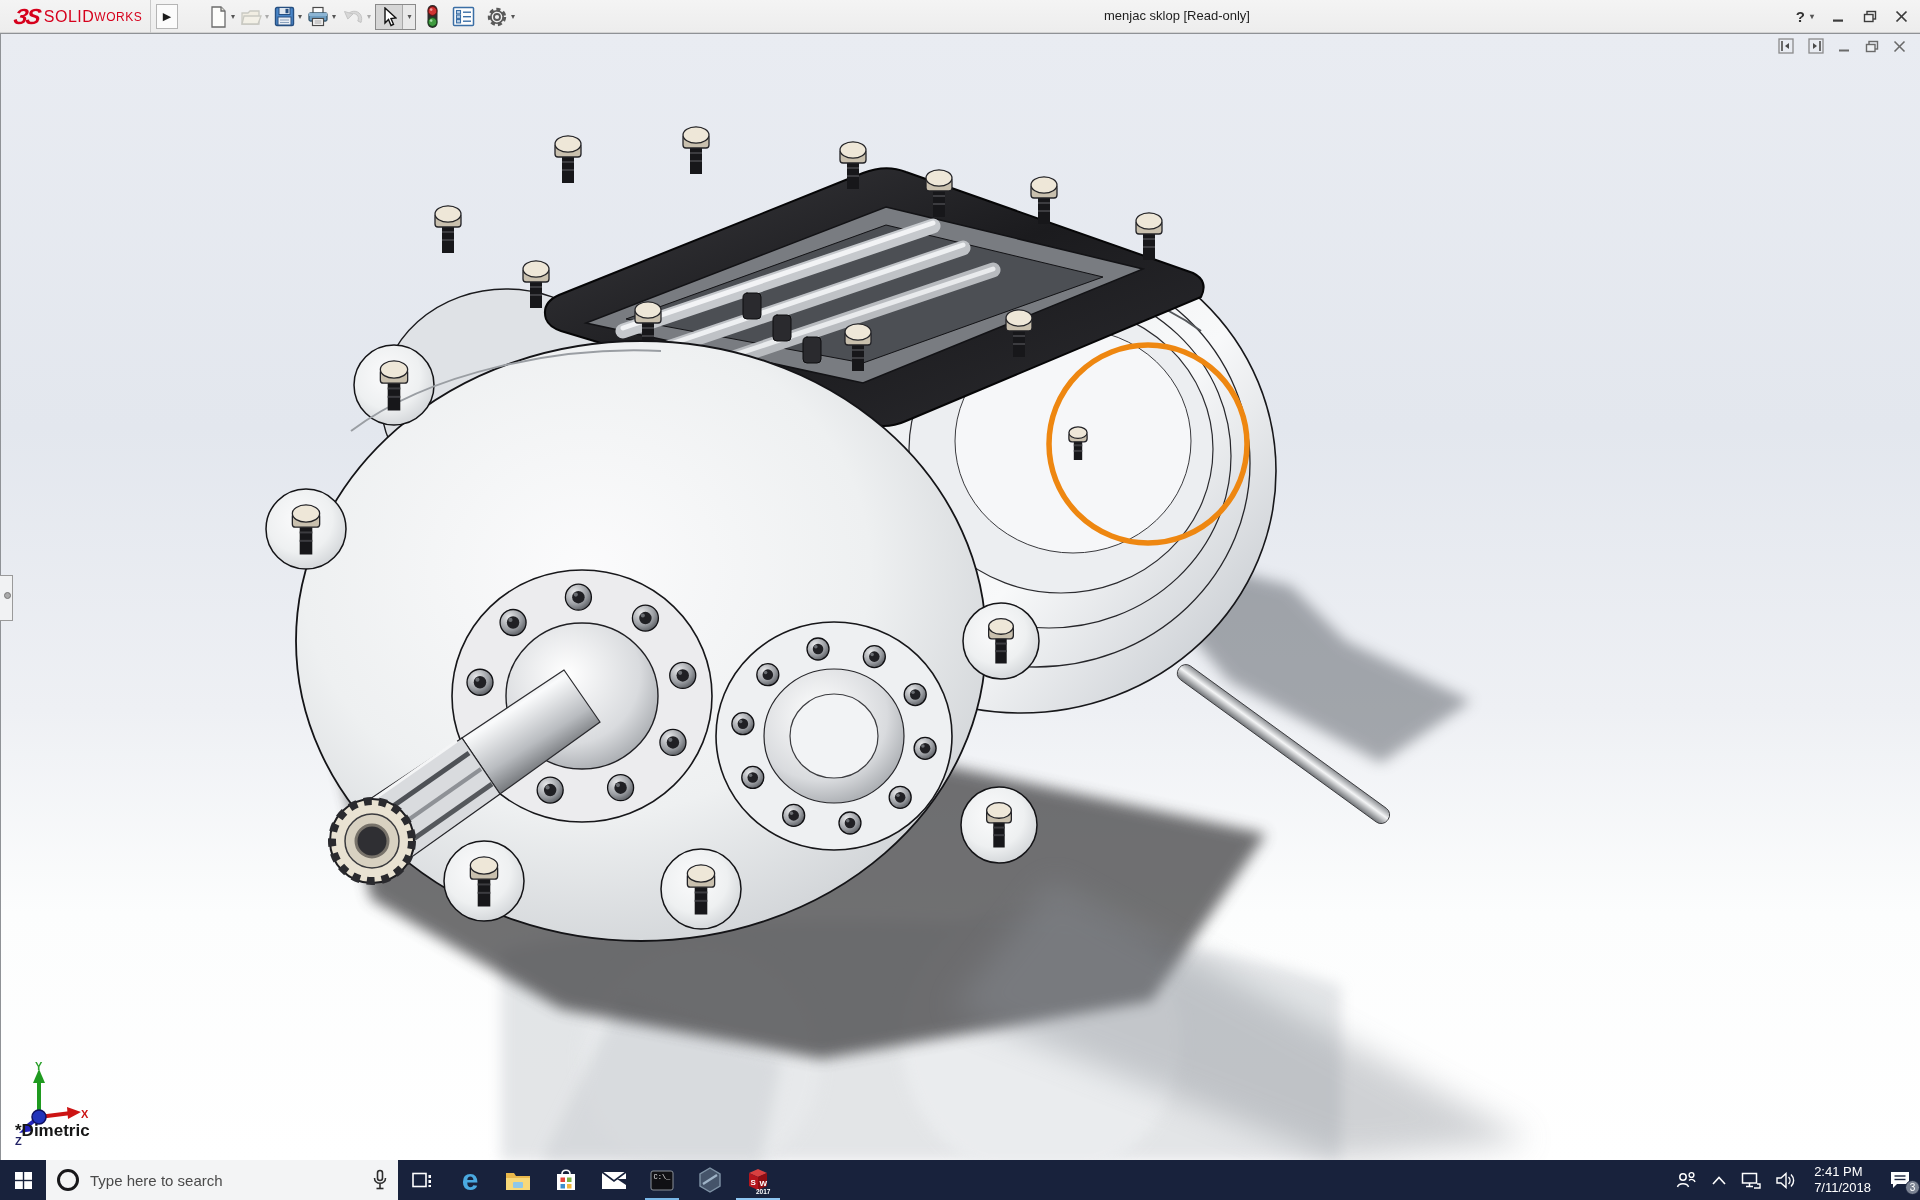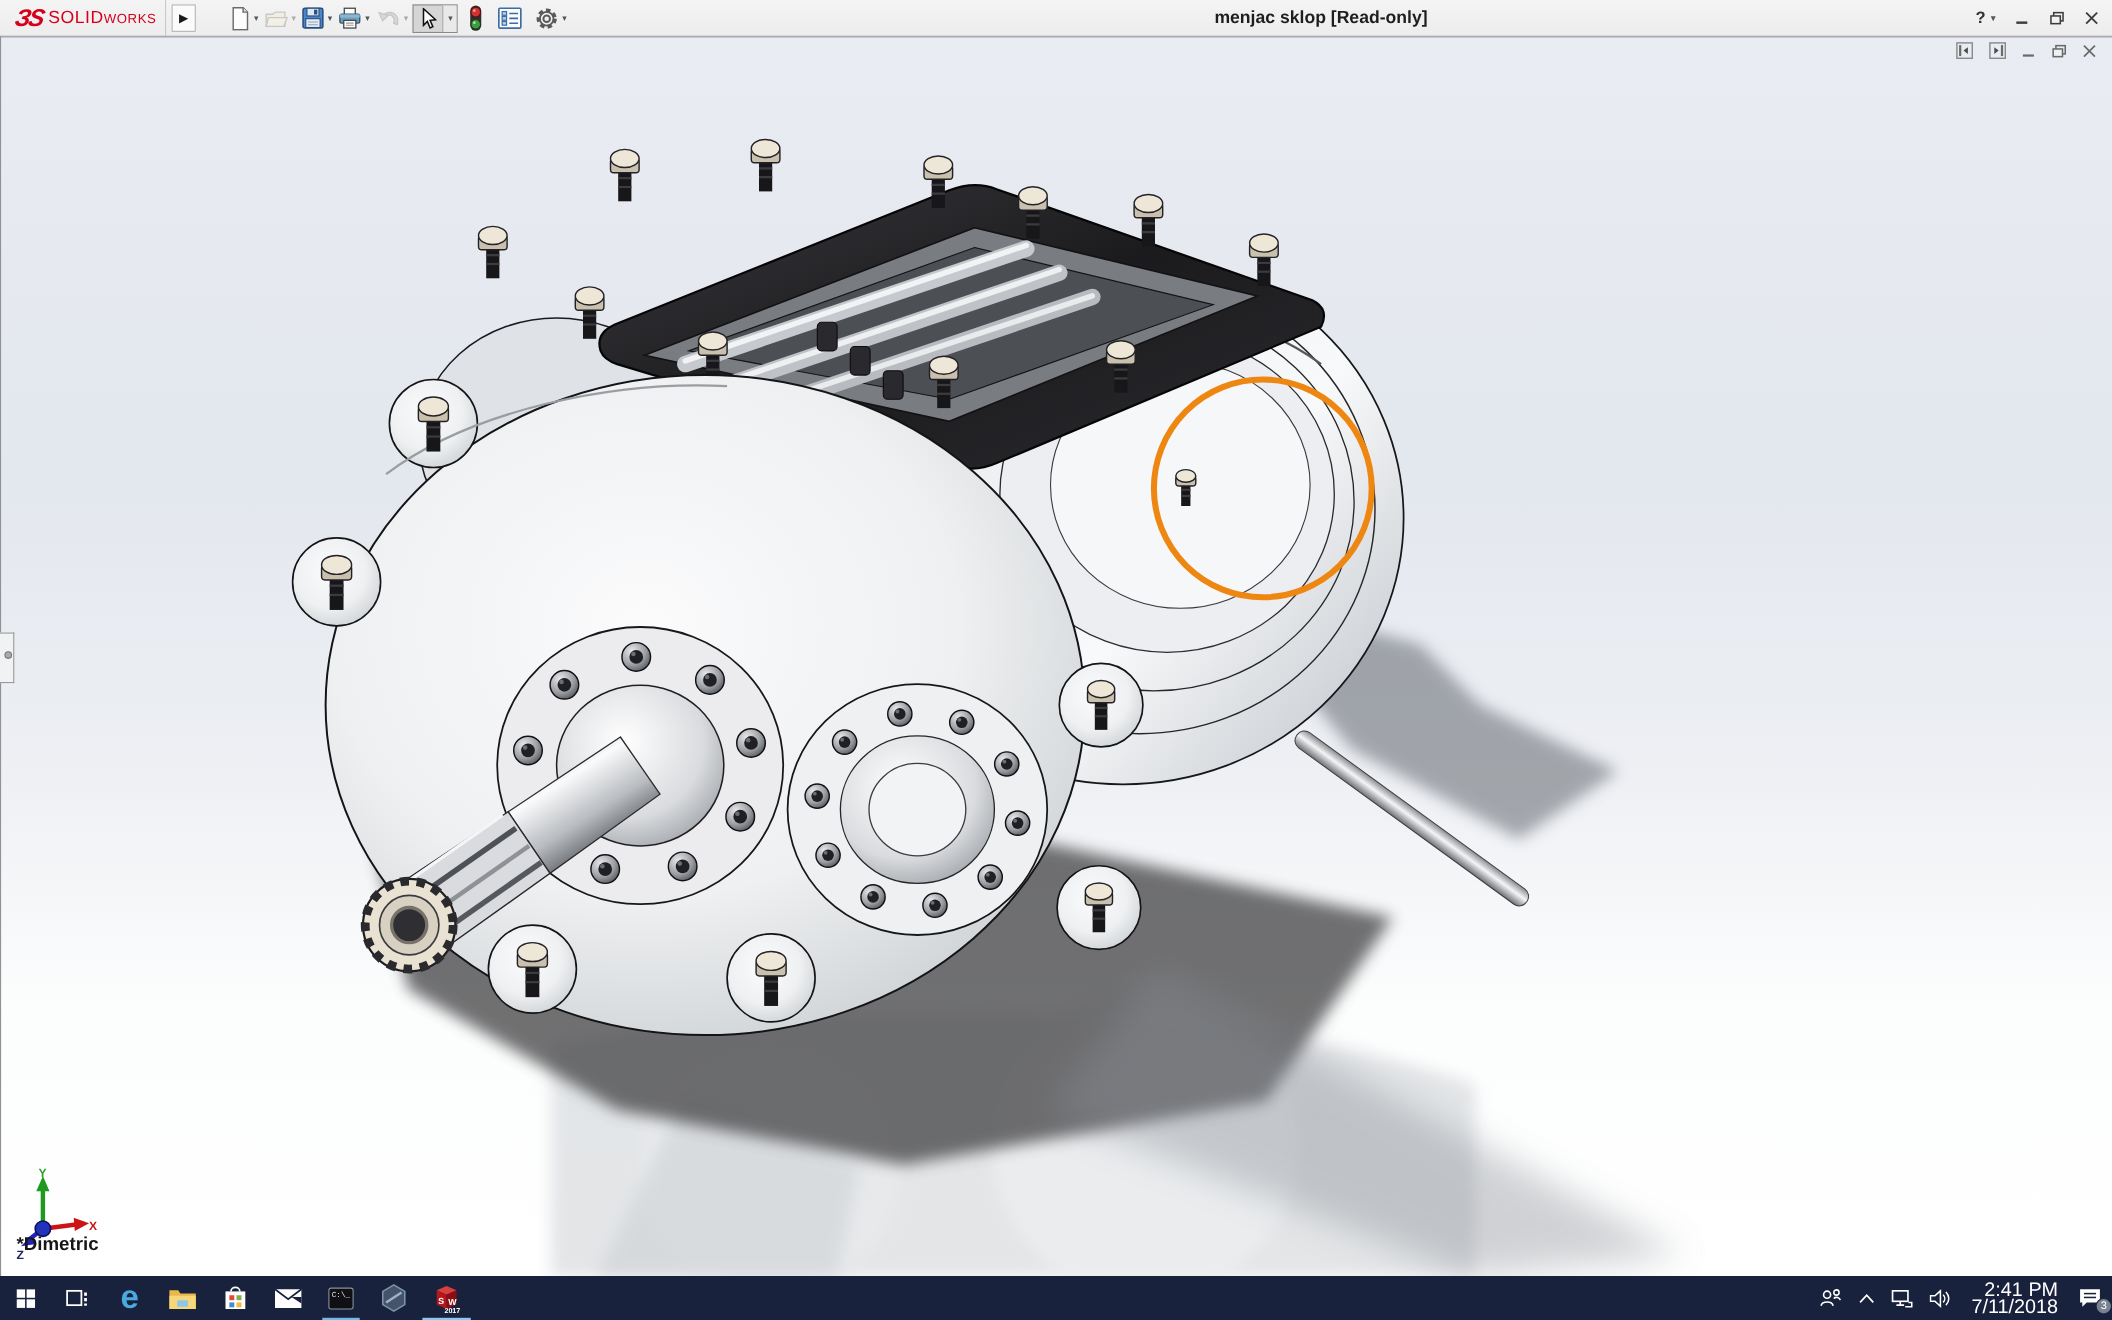--- a/index.html
+++ b/index.html
@@ -21,21 +21,21 @@
     justify-content:center; font-size:11px; color:#1a1a1a; }
   .qat { position:absolute; left:207px; top:3px; height:27px; display:flex;
     align-items:center; gap:3px; }
   .qat .tool { display:flex; align-items:center; gap:2px; padding:1px; }
   .dd { font-size:8px; color:#555; margin-left:1px; }
   .disabled { opacity:.45; }
   .selbox { display:flex; align-items:center; border:1px solid #8a8a8a; background:#d6d6d6; height:26px; }
   .selbox .cur { width:26px; display:flex; justify-content:center; }
   .selbox .ddc { width:13px; border-left:1px solid #a8a8a8; background:#e9e9e9;
     height:100%; display:flex; align-items:center; justify-content:center; }
-  .title-text { position:absolute; left:1104px; top:8px; font-size:16px; color:#1e1e1e;font-weight:bold; }
+  .title-text { position:absolute; left:1104px; top:8px; font-size:13px; color:#1e1e1e; }
   .winctl { position:absolute; right:12px; top:0; height:33px; display:flex;
     align-items:center; gap:18px; color:#333; }
   .winctl .help { display:flex; align-items:center; gap:4px; font-size:15px; font-weight:bold; }
 
   
   .viewport { position:absolute; left:0; top:33px; width:1920px; height:1127px;
     border-top:1px solid #8f9296; border-left:1px solid #8f9296;
     background:linear-gradient(to bottom,#e9ecf2 0%,#e3e7ee 35%,#eef0f4 60%,#fcfdfd 78%,#ffffff 100%); }
   .docctl { position:absolute; right:14px; top:4px; display:flex; align-items:center; gap:14px; }
   .edge-tab { position:absolute; left:-1px; top:541px; width:13px; height:46px;
@@ -53,21 +53,21 @@
   .tb-search { width:352px; height:40px; background:#f3f4f5; display:flex; align-items:center;
     padding:0 10px; gap:10px; }
   .tb-search span { color:#4a4a4a; font-size:15px; flex:1; }
   .tb-app { width:48px; height:40px; display:flex; align-items:center; justify-content:center;
     position:relative; }
   .tb-app .runline { position:absolute; left:7px; right:7px; bottom:0; height:2.5px; background:#79b7e8; }
   .tb-app.active .runline { left:2px; right:2px; background:#8ec6f2; }
   .tray { position:absolute; right:0; top:0; height:40px; display:flex; align-items:center; gap:9px;
     padding-right:6px; }
   .tray-item { display:flex; align-items:center; justify-content:center; padding:0 3px; }
-  .clock { text-align:right; font-size:18px; line-height:16px; padding:0 6px; white-space:nowrap; }
+  .clock { text-align:left; font-size:13px; line-height:16px; padding:0 6px; white-space:nowrap; }
   .badge-wrap { position:relative; }
   .badge { position:absolute; right:-6px; bottom:-5px; width:15px; height:15px; border-radius:50%;
     background:#7a8292; color:#fff; font-size:10px; display:flex; align-items:center;
     justify-content:center; border:1px solid #18223c; }
 </style>
 </head>
 <body>
 
 <div class="titlebar">
   <div class="brand">
@@ -554,20 +554,32 @@
 
 <div class="taskbar">
   <div class="tb-start">
     <svg width="17" height="17" viewBox="0 0 17 17">
       <rect x="0" y="0" width="7.8" height="7.8" fill="#fff"></rect>
         <rect x="9.2" y="0" width="7.8" height="7.8" fill="#fff"></rect>
       <rect x="0" y="9.2" width="7.8" height="7.8" fill="#fff"></rect>
         <rect x="9.2" y="9.2" width="7.8" height="7.8" fill="#fff"></rect>
     </svg>
   </div>
+  <div class="tb-search">
+    <svg width="24" height="24" viewBox="0 0 24 24">
+      <circle cx="12" cy="12" r="9.5" fill="none" stroke="#17171a" stroke-width="3"></circle>
+    </svg>
+    <span>Type here to search</span>
+    <svg width="16" height="22" viewBox="0 0 16 22">
+      <rect x="5.5" y="1.5" width="5" height="10" rx="2.5" fill="none" stroke="#2c2c2c" stroke-width="1.6"></rect>
+      <path d="M2.5 9 C2.5 16 13.5 16 13.5 9" fill="none" stroke="#2c2c2c" stroke-width="1.6"></path>
+      <line x1="8" y1="15" x2="8" y2="19" stroke="#2c2c2c" stroke-width="1.6"></line>
+      <line x1="4.5" y1="19.5" x2="11.5" y2="19.5" stroke="#2c2c2c" stroke-width="1.6"></line>
+    </svg>
+  </div>
 
   <div class="tb-app">
     <svg width="20" height="18" viewBox="0 0 20 18">
       <rect x="1" y="2.5" width="13" height="13" fill="none" stroke="#fff" stroke-width="1.6"></rect>
       <rect x="16.5" y="4" width="2.5" height="3" fill="#fff"></rect>
       <rect x="16.5" y="9" width="2.5" height="3" fill="#fff"></rect>
       <rect x="16.5" y="14" width="2.5" height="2" fill="#fff"></rect>
     </svg>
   </div>
   <div class="tb-app">

